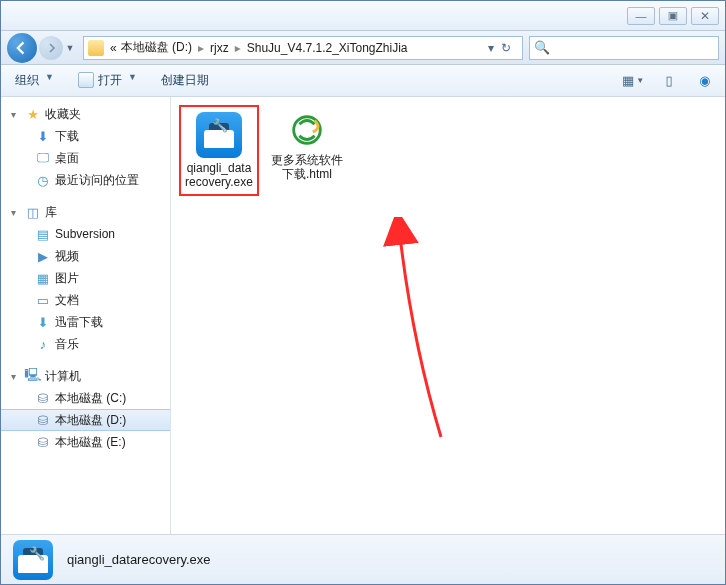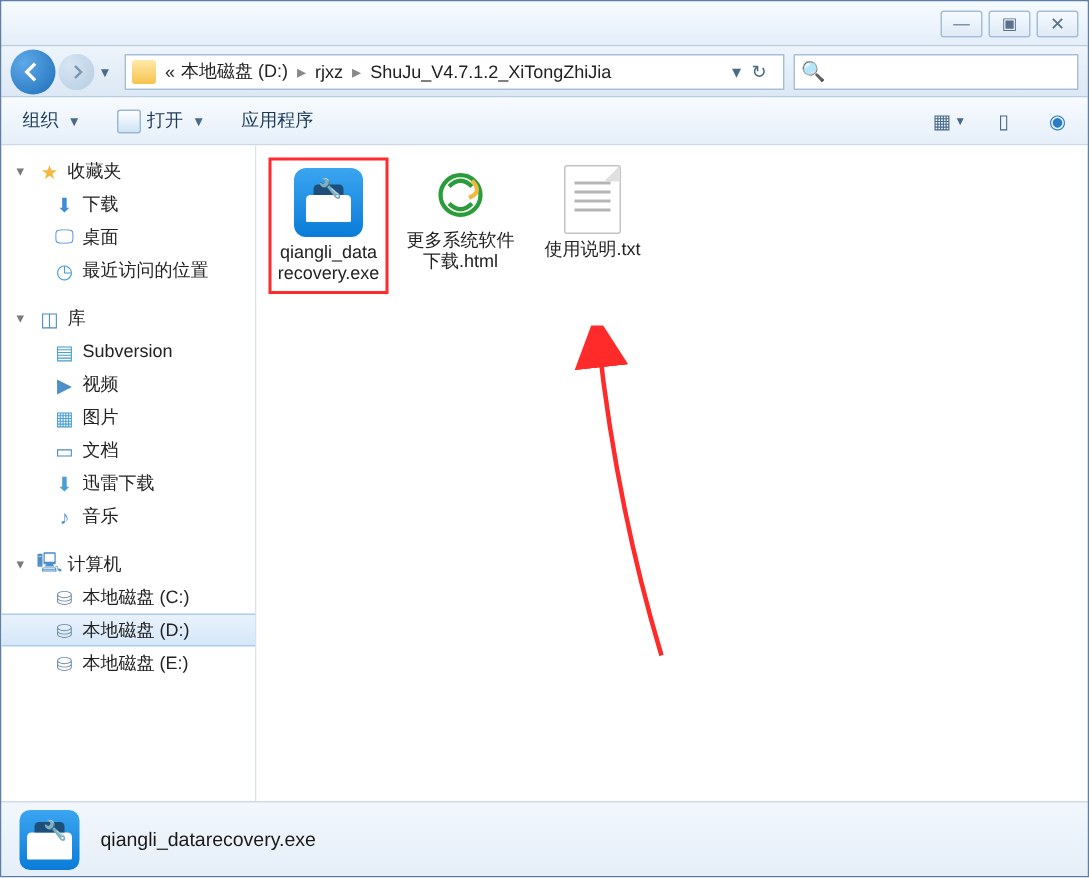--- a/index.html
+++ b/index.html
@@ -16,21 +16,21 @@
 .breadcrumb { flex: 1; height: 24px; background: #fff; border: 1px solid #a6bfd6; display: flex; align-items: center; padding: 0 4px; gap: 0; font-size: 12px; color: #222; overflow:hidden;}
 .bc-icon { width: 16px; height: 16px; background: linear-gradient(#ffe9a8,#f6c34f); border-radius: 2px; margin-right: 4px; flex-shrink:0;}
 .bc-sep { color: #888; padding: 0 4px; }
 .bc-item { white-space: nowrap; padding: 2px 2px; }
 .bc-dd { margin-left: auto; display:flex; gap:4px; align-items:center; color:#4a6a88; padding:0 4px;}
 .bc-refresh { width:16px; text-align:center; }
 .searchbox { width: 190px; height: 24px; background: #fff; border: 1px solid #a6bfd6; display: flex; align-items: center; padding: 0 4px; }
 .search-icon { color: #5a7da1; font-size: 13px; margin-right: 4px; }
 .search-text { color: #888; font-style: italic; white-space: nowrap; overflow: hidden; text-overflow: ellipsis; flex:1;}
 .toolbar { height: 32px; background: linear-gradient(#f7fbff,#e6eff9); border-bottom: 1px solid #cdd9e6; display: flex; align-items: center; padding: 0 8px; gap: 12px; font-size: 12px; color: #1b3a5a; }
-.tb-item { display: flex; align-items: center; gap: 4px; padding: 3px 6px; cursor: default;}
+.tb-item { display: flex; align-items: flex-start; gap: 4px; padding: 3px 6px; cursor: default;}
 .tb-item .dd { font-size: 9px; color:#4a6a88; margin-left:2px;}
 .tb-spacer { flex: 1; }
 .tb-icon-btn { width: 24px; height: 22px; display:flex;align-items:center;justify-content:center; color:#4a6a88; font-size:13px;}
 .body { flex: 1; display: flex; min-height: 0; }
 .sidebar { width: 170px; background: #fff; border-right: 1px solid #d9e3ee; overflow: auto; padding: 6px 0; }
 .tree-group { margin-bottom: 10px; }
 .tree-row { display: flex; align-items: center; height: 22px; padding-left: 10px; gap: 4px; color: #222; cursor: default;}
 .tree-row.indent { padding-left: 34px; }
 .tree-row.selected { background: linear-gradient(#e9f2fc,#d5e7f9); border: 1px solid #a9cdee; border-left:none; border-right:none; }
 .tree-arrow { width: 10px; font-size: 10px; color: #7a7a7a; }
@@ -121,21 +121,21 @@
     <div class="tb-item">
       <span>组织</span>
       <span class="dd">▼</span>
     </div>
     <div class="tb-item">
       <span style="width:16px;height:16px;background:linear-gradient(#fff,#cfe3f5);border:1px solid #9ab8d2;border-radius:2px;"></span>
       <span>打开</span>
       <span class="dd">▼</span>
     </div>
     <div class="tb-item">
-      <span>应用程序</span>
+      <span>创建日期</span>
     </div>
     <div class="tb-spacer"></div>
     <div class="tb-icon-btn">▦<span style="font-size:8px;margin-left:2px;">▼</span></div>
     <div class="tb-icon-btn">▯</div>
     <div class="tb-icon-btn" style="color:#2a7cc7;">◉</div>
   </div>
 
   <div class="body">
     <div class="sidebar">
       <div class="tree-group">
@@ -222,26 +222,20 @@
       <div class="file-item">
         <div class="file-icon html-icon">
           <svg viewBox="0 0 40 40">
               <circle cx="20" cy="20" r="14" fill="none" stroke="#2a9c3a" stroke-width="3"></circle>
               <path d="M12 14 Q20 6 28 14 M12 26 Q20 34 28 26" fill="none" stroke="#2a9c3a" stroke-width="3"></path>
               <path d="M28 10 Q36 18 26 22" fill="none" stroke="#f3b93e" stroke-width="3"></path>
             </svg>
         </div>
         <div class="file-name">更多系统软件下载.html</div>
       </div>
-      <div class="file-item">
-        <div class="file-icon">
-            <div class="txt-icon"></div>
-          </div>
-        <div class="file-name">使用说明.txt</div>
-      </div>
 
       <svg class="arrow-annot" width="120" height="240">
         <defs>
             <marker id="ah" markerWidth="12" markerHeight="12" refX="6" refY="6" orient="auto">
               <path d="M0 0 L12 6 L0 12 Z" fill="#ff2a2a"></path>
             </marker>
           </defs>
         <path d="M90 220 Q60 120 48 10" stroke="#ff2a2a" stroke-width="3" fill="none" marker-end="url(#ah)"></path>
       </svg>
     </div>

